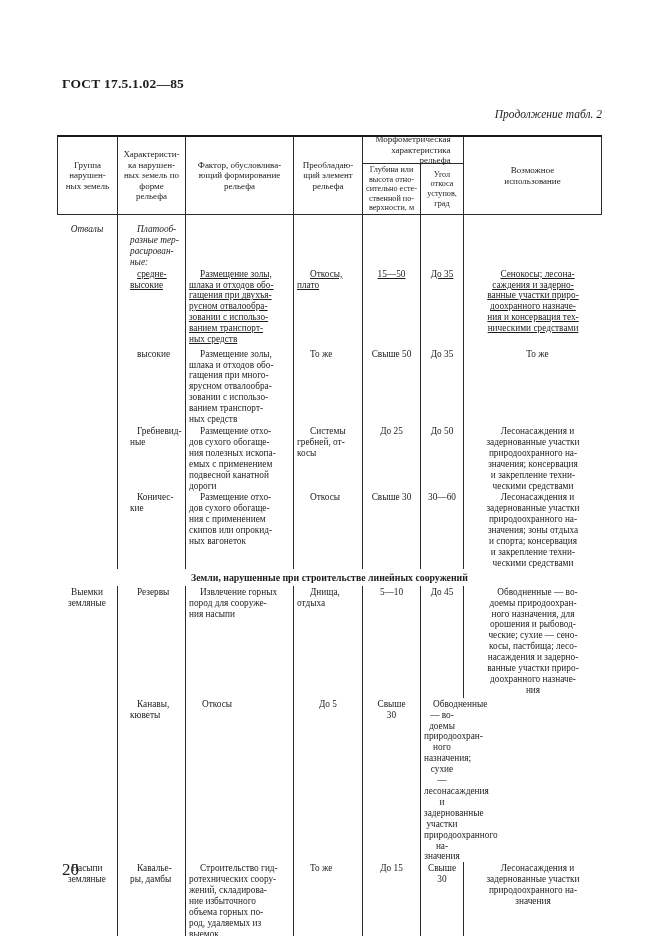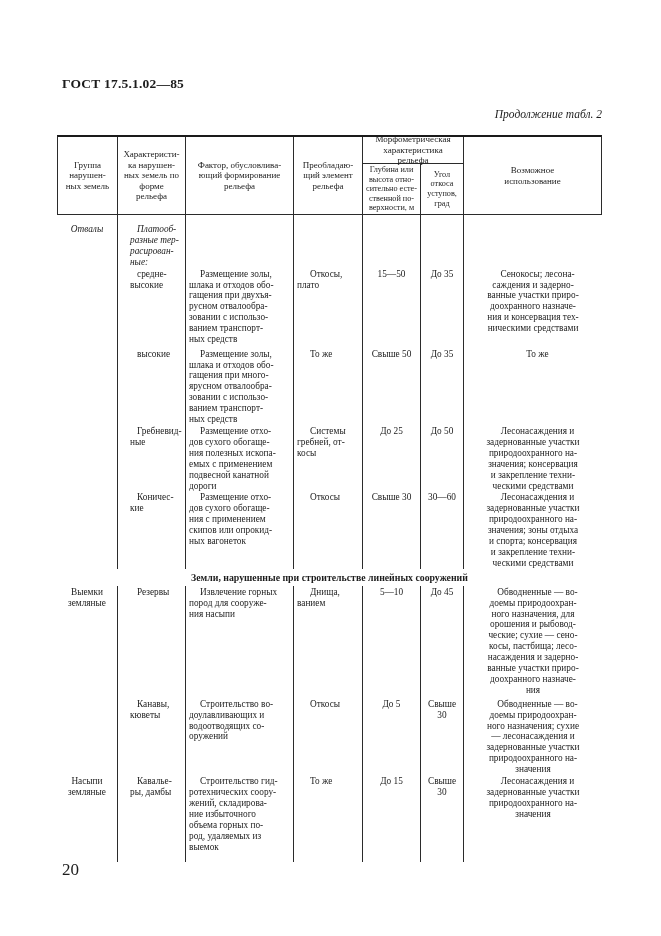--- a/index.html
+++ b/index.html
@@ -32,41 +32,41 @@
     width:545px;
   }
   .hcell {
     display:flex; align-items:center; justify-content:center;
     text-align:center; white-space:pre-line;
     font-size:9px; line-height:10.6px; padding:1px 2px;
     border-left:1px solid #2b2b2b;
   }
   .hcell.first { border-left:none; }
   .hcell.span2 { grid-row:1 / span 2; }
-  .h-morpho { grid-column:5 / span 2; grid-row:1; border-bottom:1px solid #2b2b2b; }
+  .h-morpho { grid-column:5 / span 2; grid-row:1; border-bottom:1px solid #2b2b2b;text-align:right; }
   .h-sub { grid-row:2; font-size:8.2px; line-height:9.6px; }
   
   .tbody { width:545px; }
   .trow {
     display:grid;
     grid-template-columns:60px 68px 108px 69px 58px 43px 139px;
   }
   .td {
     white-space:pre-line;
     font-size:9.3px; line-height:10.9px;
     padding:1px 3px 0 3px;
   }
   .td.b { border-left:1px solid #2b2b2b; }
   .c-group { text-align:center; padding-top:1px; }
   .c-form  { text-align:left; padding-left:12px; text-indent:7px; }
   .c-factor{ text-align:left; text-indent:11px; }
   .c-elem  { text-align:left; text-indent:13px; }
   .c-num   { text-align:center; }
   .c-use   { text-align:center; text-indent:9px; }
-  .rh1{min-height:52px;font-style:italic;} .rh2{min-height:80px;} .rh3{min-height:76px;}
+  .rh1{min-height:52px;font-style:italic;} .rh2{min-height:80px;text-decoration:underline;} .rh3{min-height:76px;}
   .rh4{min-height:65px;} .rh5{min-height:75px;}
   .rh6{min-height:112px;} .rh7{min-height:76px;} .rh8{min-height:87px;}
   .r1 .td { padding-top:9px; }
   .section-row {
     min-height:17px; text-align:center;
     font-weight:bold; font-size:9.8px; padding-top:3px;
     white-space:pre-line;
   }
   .page-number {
     position:absolute; left:62px; top:860px; font-size:17px;
@@ -212,43 +212,39 @@
     <div class="section-row">Земли, нарушенные при строительстве линейных сооружений</div>
 
     <div class="trow rh6">
       <div class="td c-group">Выемки
 земляные</div>
       <div class="td b c-form">Резервы</div>
       <div class="td b c-factor">Извлечение горных
 пород для сооруже-
 ния насыпи</div>
       <div class="td b c-elem">Днища,
-ванием</div>
+отдыха</div>
       <div class="td b c-num">5—10</div>
       <div class="td b c-num">До 45</div>
       <div class="td b c-use">Обводненные — во-
 доемы природоохран-
 ного назначения, для
 орошения и рыбовод-
 ческие; сухие — сено-
 косы, пастбища; лесо-
 насаждения и задерно-
 ванные участки приро-
 доохранного назначе-
 ния</div>
     </div>
 
     <div class="trow rh7">
       <div class="td c-group"></div>
       <div class="td b c-form">Канавы,
 кюветы</div>
-      <div class="td b c-factor">Строительство во-
-доулавливающих и
-водоотводящих со-
-оружений</div>
       <div class="td b c-elem">Откосы</div>
       <div class="td b c-num">До 5</div>
       <div class="td b c-num">Свыше
 30</div>
       <div class="td b c-use">Обводненные — во-
 доемы природоохран-
 ного назначения; сухие
 — лесонасаждения и
 задернованные участки
 природоохранного на-

